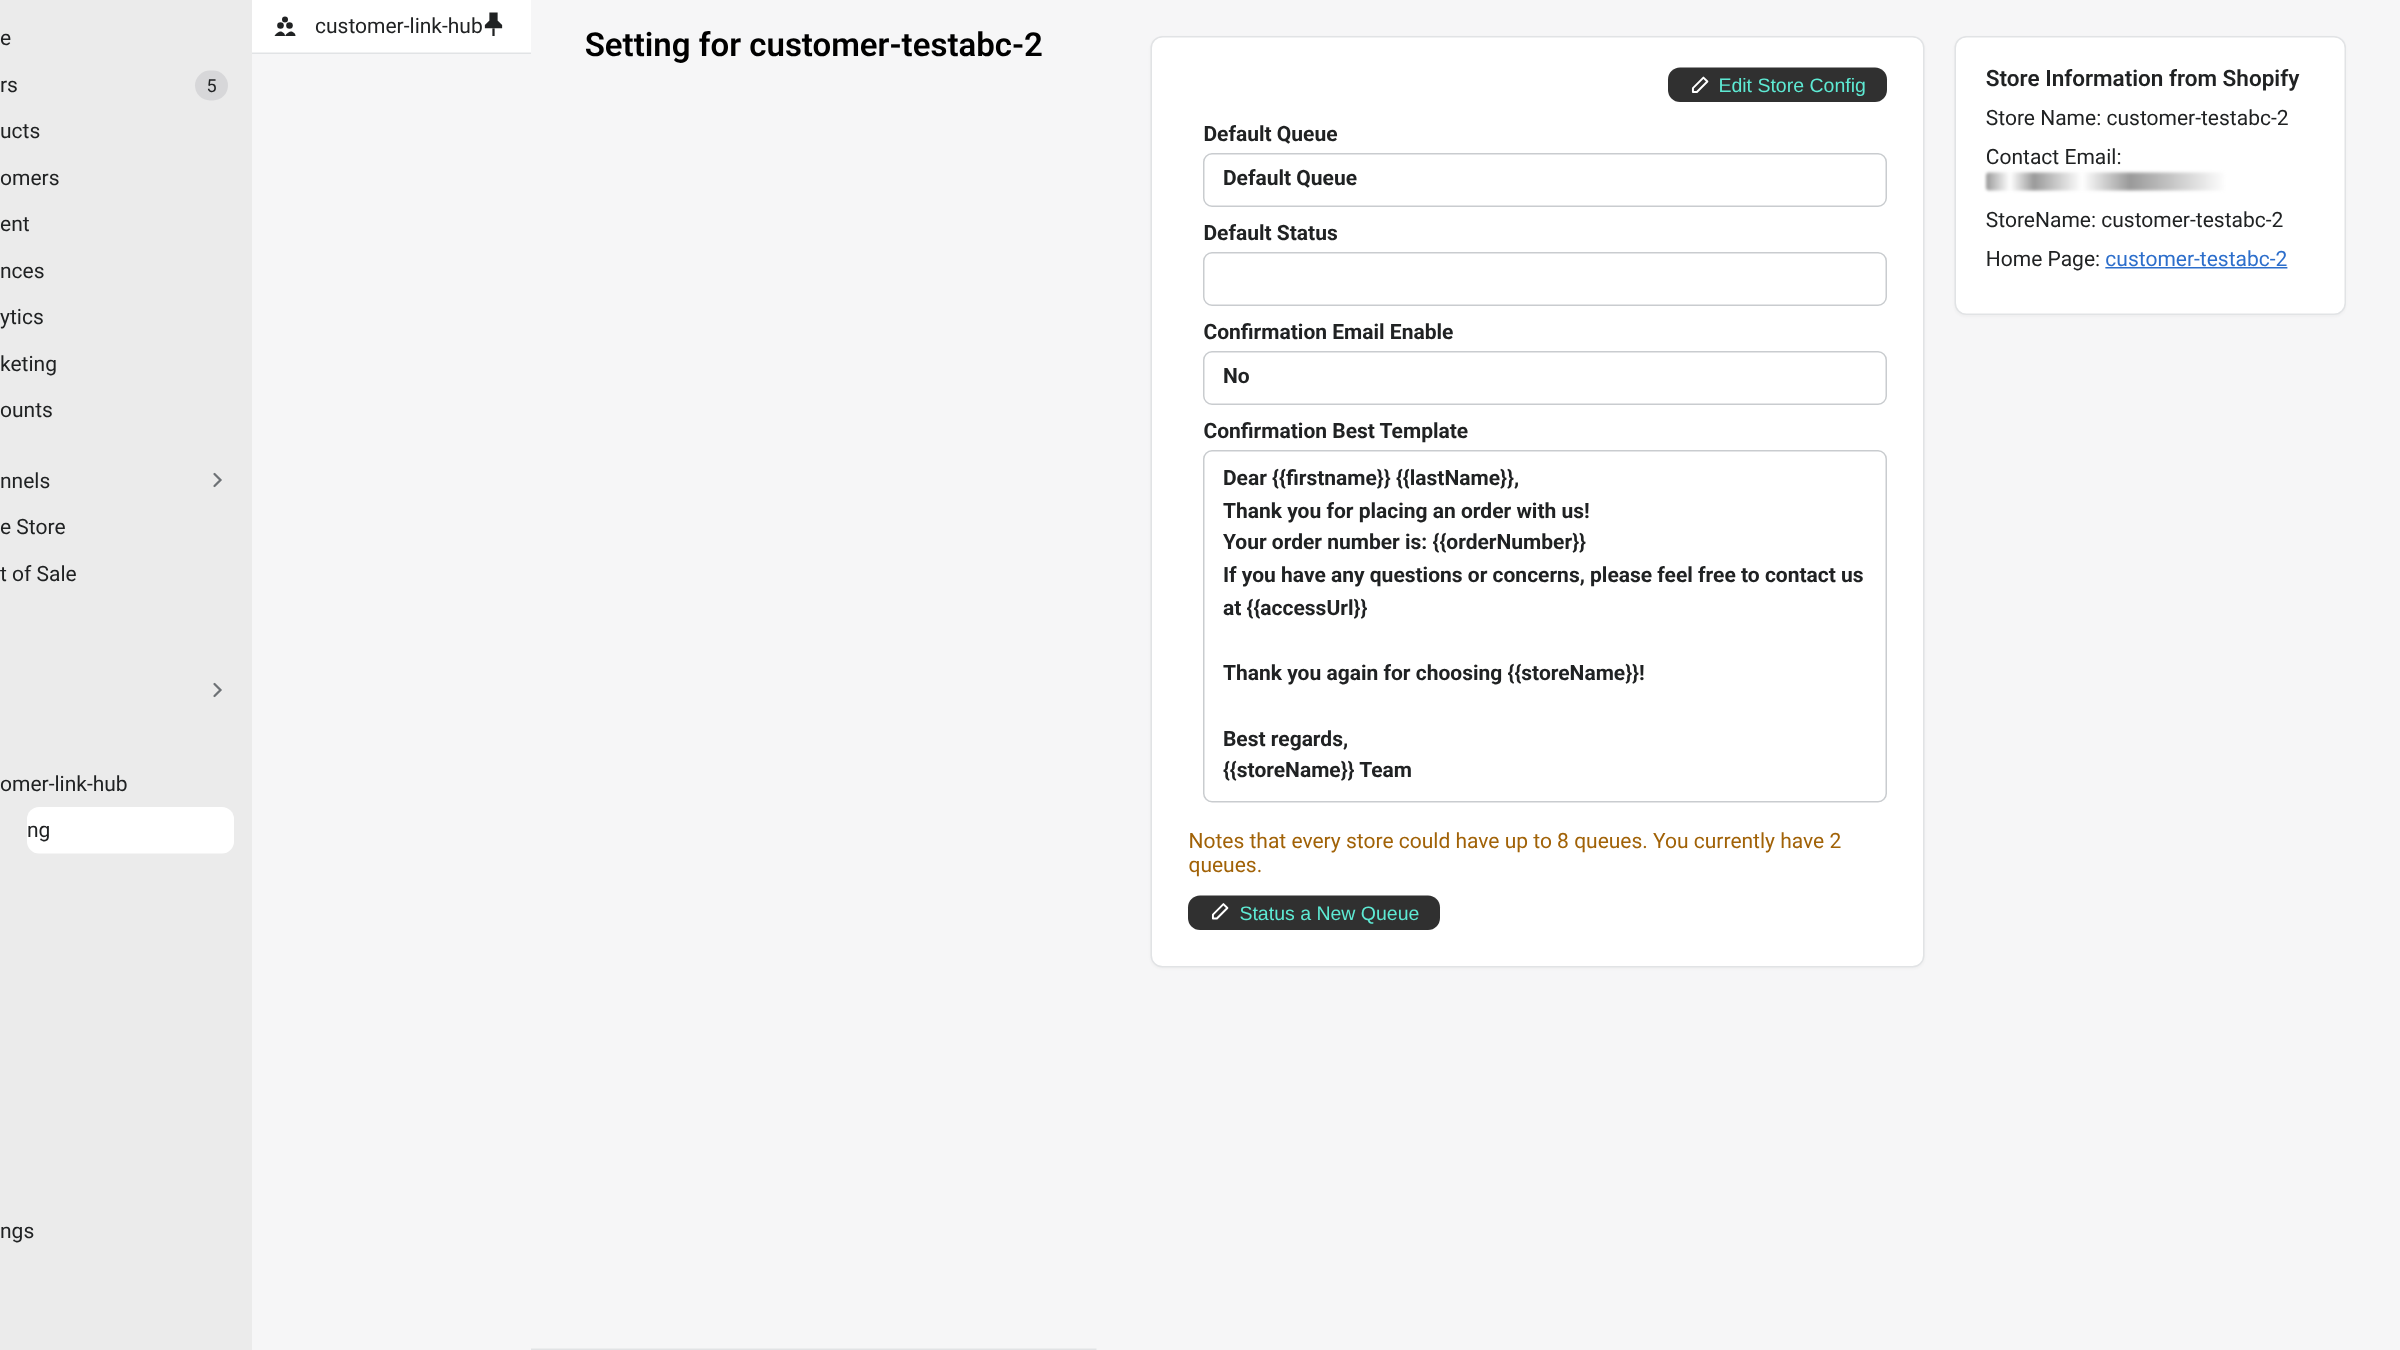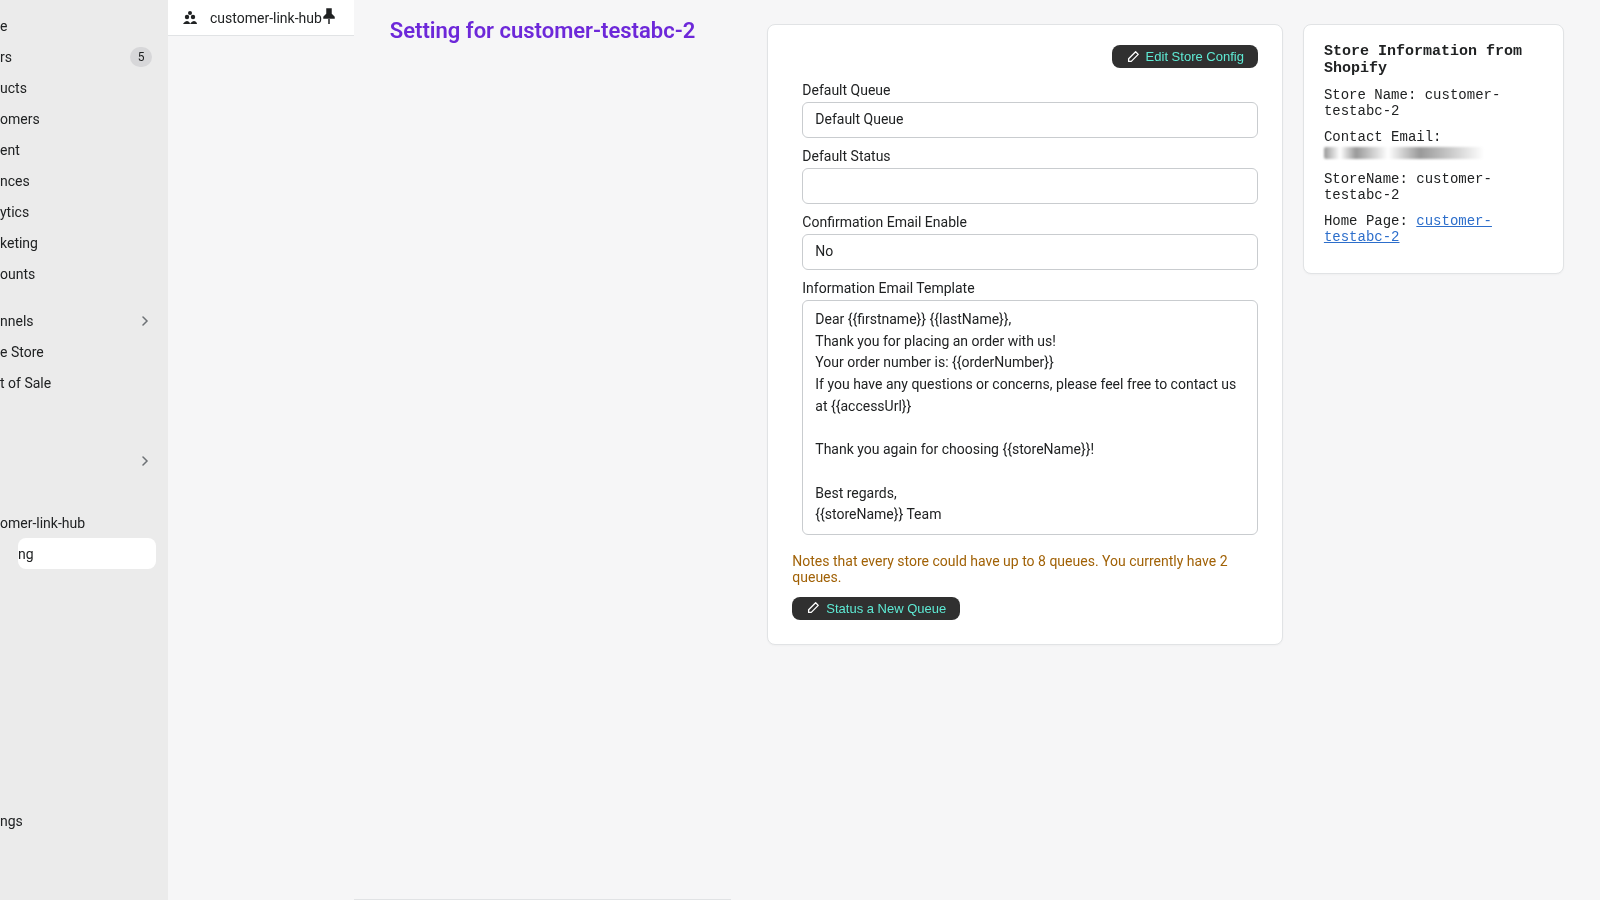--- a/index.html
+++ b/index.html
@@ -16,40 +16,40 @@
 .sidebar-gap { height: 16px; }
 
 .main { flex: 1; display: flex; flex-direction: row; background: #f6f6f7; }
 
 .topbar { height: 36px; display: flex; align-items: center; padding: 0 12px; border-bottom: 1px solid #e1e3e5; background: #fff; }
 .topbar .app-icon { width: 20px; height: 20px; margin-right: 10px; display: inline-flex; align-items: center; justify-content: center; }
 .topbar .app-name { font-size: 14px; color: #202223; }
 .pin-icon { margin-left: auto; color: #202223; margin-right: 6px; }
 
 .page-title-bar { padding: 18px 36px; border-bottom: 1px solid #e1e3e5; background: #f6f6f7; }
-.page-title-bar h1 { font-size: 22px; font-weight: 600; color: #6d28d9; }
+.page-title-bar h1 { font-size: 22px; font-weight: 600; color: #000000; }
 
 .content-area { flex: 1; overflow-y: auto; padding: 24px 36px; display: flex; gap: 20px; align-items: flex-start; justify-content: center; }
 
 .card { background: #fff; border: 1px solid #e1e3e5; border-radius: 8px; box-shadow: 0 1px 2px rgba(0,0,0,0.03); }
 
 .card-main { width: 645px; padding: 20px 24px 24px 24px; display: flex; flex-direction: column; }
-.card-side { width: 322px; padding: 18px 20px; font-family: Liberation Mono, monospace; }
+.card-side { width: 322px; padding: 18px 20px; }
 
 .btn-dark { background: #303030; color: #5eead4; border: none; border-radius: 8px; padding: 4px 14px; font-size: 13px; font-weight: 500; display: inline-flex; align-items: center; gap: 6px; cursor: pointer; }
 .btn-dark svg { width: 14px; height: 14px; }
 .btn-row-right { display: flex; justify-content: flex-end; margin-bottom: 14px; }
 
 .form-label { font-size: 14px; color: #202223; margin-bottom: 4px; display: block; padding-left: 0;}
 .form-readonly { width: 100%; border: 1px solid #c9cccf; border-radius: 6px; padding: 8px 12px; font-size: 14px; color: #202223; background: #fff; margin-bottom: 10px; min-height: 36px; }
 .template-box { white-space: pre-wrap; line-height: 1.55; min-height: 220px; }
 
 .note-text { font-size: 14px; color: #a16207; margin: 8px 0 12px 0; padding-left: 0; }
 
-.card-main .form-group-wrap { padding-left: 10px; }
+.card-main .form-group-wrap { padding-left: 10px; font-weight: bold; }
 .card-main .note-text, .card-main .btn-create-wrap { padding-left: 0; }
 
 .side-title { font-weight: 600; font-size: 15px; margin-bottom: 10px; }
 .kv-row { font-size: 14px; color: #202223; margin-bottom: 10px; }
 .kv-row a { color: #2c6ecb; text-decoration: underline; }
 .redact { display: inline-block; width: 160px; height: 12px; background: linear-gradient(90deg, #999 0%, #fff 10%, #999 20%, #fff 40%, #999 60%, #fff 100%); filter: blur(1px); vertical-align: middle; border-radius: 2px; }
 
 </style>
 </head>
 <body>
@@ -172,21 +172,21 @@
         <div class="form-group-wrap">
           <label class="form-label">Default Queue</label>
           <div class="form-readonly">Default Queue</div>
 
           <label class="form-label">Default Status</label>
           <div class="form-readonly"></div>
 
           <label class="form-label">Confirmation Email Enable</label>
           <div class="form-readonly">No</div>
 
-          <label class="form-label">Information Email Template</label>
+          <label class="form-label">Confirmation Best Template</label>
           <div class="form-readonly template-box">Dear {{firstname}} {{lastName}},
 Thank you for placing an order with us!
 Your order number is: {{orderNumber}}
 If you have any questions or concerns, please feel free to contact us at {{accessUrl}}
 
 Thank you again for choosing {{storeName}}!
 
 Best regards,
 {{storeName}} Team</div>
         </div>

